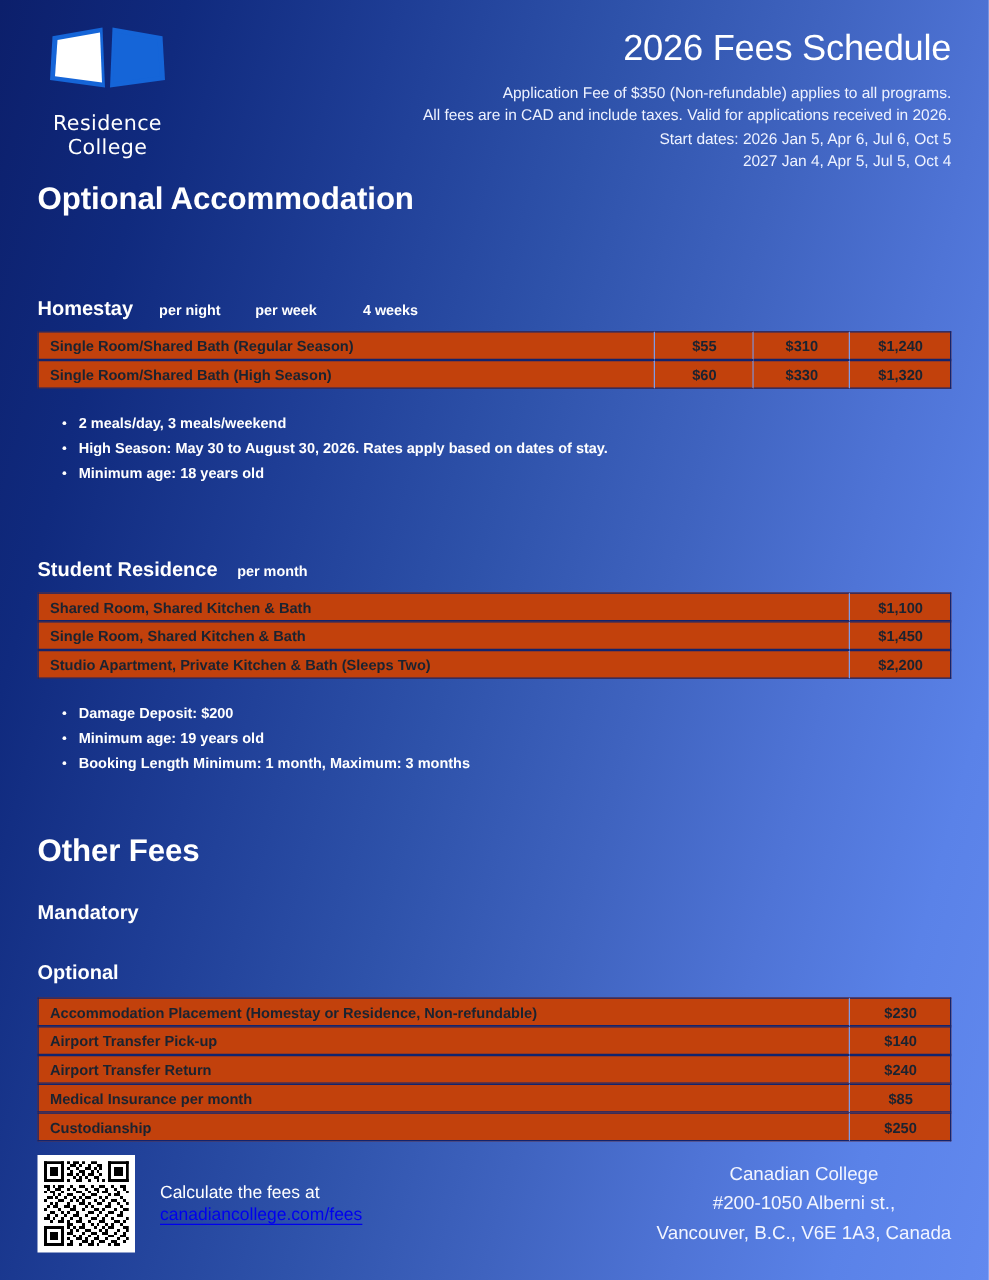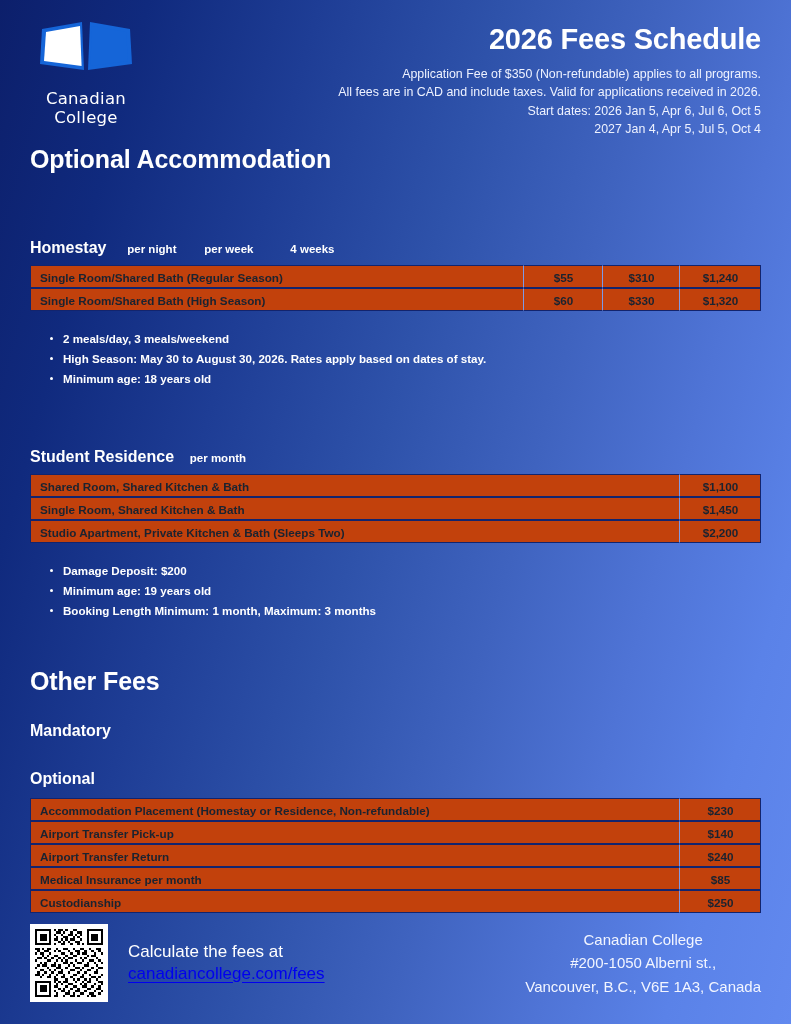--- a/index.html
+++ b/index.html
@@ -47,21 +47,21 @@
     line-height: 1.16;
     font-size: 16.5px;
     letter-spacing: .3px;
     color: #ffffff;
     font-family: "DejaVu Sans", sans-serif;
   }
 
   .header-right { text-align: right; padding-top: 8px; }
   .doc-title {
     font-size: 29px;
-    font-weight: bold;
+    font-weight: normal;
     letter-spacing: -0.2px;
     margin-bottom: 9px;
     line-height: 1.1;
   }
   .doc-sub {
     font-size: 12.4px;
     line-height: 1.48;
     color: #eef2ff;
     font-weight: normal;
   }
@@ -153,21 +153,21 @@
   }
   .footer-left { display: flex; align-items: center; }
   .qr {
     width: 78px; height: 78px;
     background: #ffffff;
     padding: 5px;
     display: block;
   }
   .footer-cta {
     margin-left: 20px;
-    font-size: 17px;
+    font-size: 14px;
     line-height: 1.28;
     color: #ffffff;
     font-weight: normal;
   }
   .footer-cta .url {
     display: inline-block;
     text-decoration: underline;
     text-underline-offset: 3px;
   }
   .footer-addr {
@@ -189,21 +189,21 @@
 <div class="header">
 
   <div class="logo-block">
     <svg class="logo-mark" viewBox="0 0 104 60">
       <path d="M8 9 L48 2 L50 50 L6 44 Z" fill="#1565d8"></path>
       <path d="M96 9 L56 2 L54 50 L98 44 Z" fill="#1565d8"></path>
       <path d="M12 12 L46 6 L47.6 46 L10 41 Z" fill="#ffffff"></path>
       <path d="M92 12 L58 6 L56.4 46 L94 41 Z" fill="#1565d8"></path>
     </svg>
     <div class="logo-text">
-      <div>Canadian</div>
+      <div>Residence</div>
       <div>College</div>
     </div>
   </div>
 
   <div class="header-right">
     <div class="doc-title">2026 Fees Schedule</div>
     <div class="doc-sub">
       <div>Application Fee of $350 (Non-refundable) applies to all programs.</div>
       <div>All fees are in CAD and include taxes. Valid for applications received in 2026.</div>
       <div>Start dates: 2026 Jan 5, Apr 6, Jul 6, Oct 5</div>

